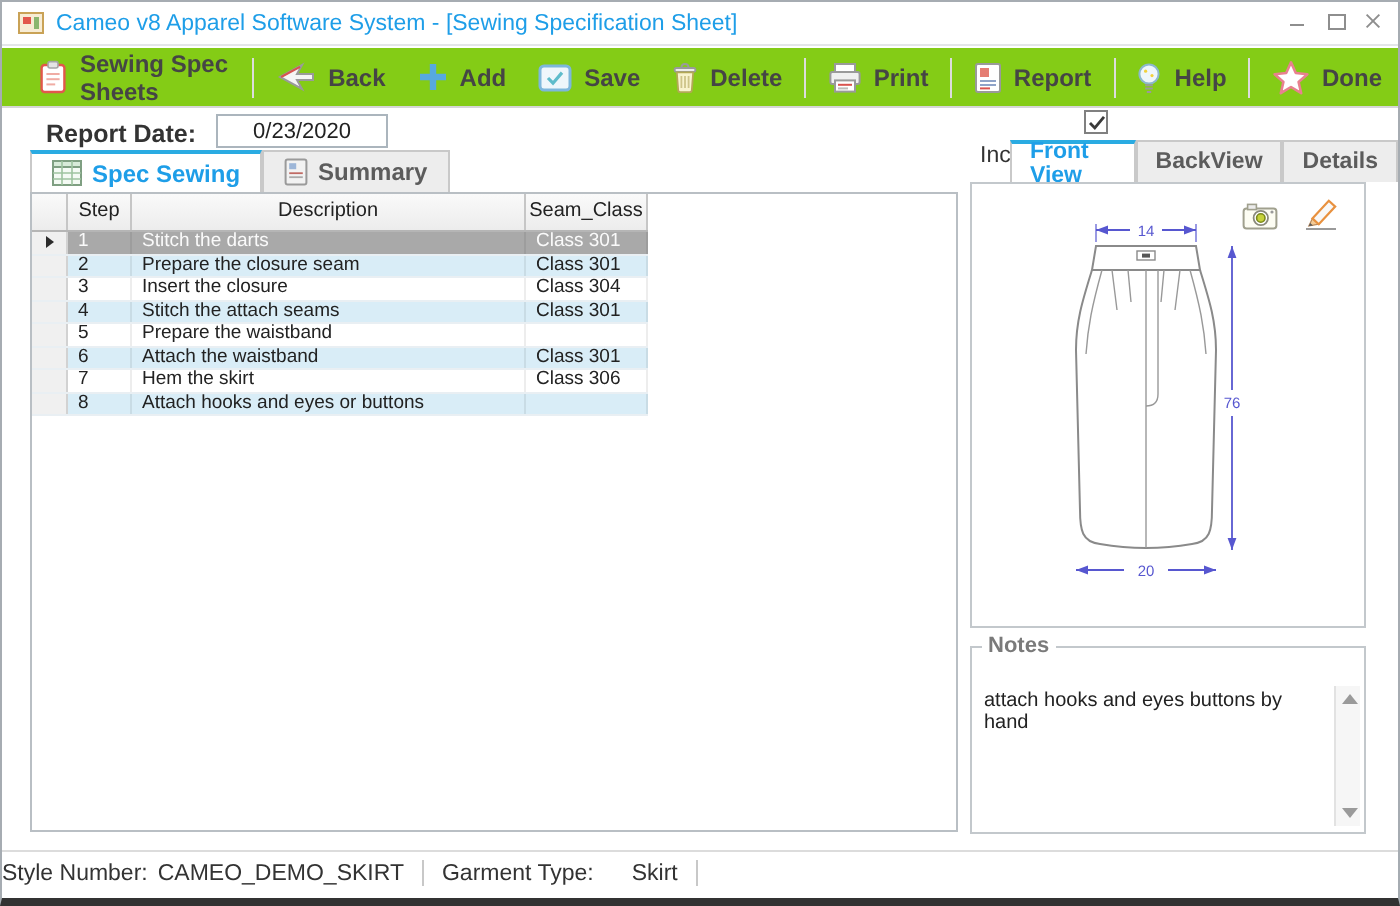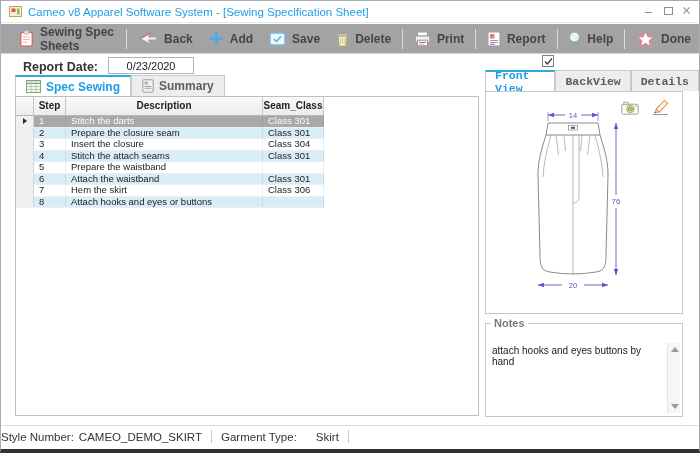--- a/index.html
+++ b/index.html
@@ -13,49 +13,49 @@
   .titlebar .title { color:#1e9ee8; font-size:11.5px; margin-left:6px; }
   .win-controls { position:absolute; right:8px; top:5px; display:flex; gap:10px; align-items:center; }
   .wc { width:9px; height:9px; position:relative; cursor:default; }
   .wc-min::after { content:""; position:absolute; left:1px; right:1px; bottom:2px; border-bottom:1px solid #8e8e8e; }
   .wc-max::after { content:""; position:absolute; left:1px; top:1px; width:7px; height:6px; border:1px solid #8e8e8e; }
   .wc-close::before, .wc-close::after { content:""; position:absolute; left:4px; top:0; width:1px; height:9px; background:#8e8e8e; }
   .wc-close::before { transform:rotate(45deg); } .wc-close::after { transform:rotate(-45deg); }
 
   
   .toolbar { position:absolute; left:0; top:23px; right:0; height:30px; display:flex; align-items:center;
-             padding-left:10px; border-bottom:1px solid #d6d6d6; background:#a3a3a3; }
+             padding-left:10px; border-bottom:1px solid #d6d6d6; background:#84cc16; }
   .tb-btn { display:flex; align-items:center; gap:6px; padding:3px 8px; font-size:12px; font-weight:bold; color:#454545; cursor:default; }
   .tb-btn .ic { display:flex; align-items:center; }
   .tb-sep { width:1px; height:20px; background:#dcdcdc; margin:0 3px; }
 
   
   .report-row { position:absolute; left:22px; top:56px; display:flex; align-items:flex-end; }
   .rd-label { font-size:12.5px; font-weight:bold; color:#333; }
   .rd-input { margin-left:10px; width:86px; height:17px; border:1px solid #abb5bd; font-size:11px;
               text-align:center; color:#222; font-family:"Liberation Sans",sans-serif; }
 
   
   .tab { display:inline-flex; align-items:center; gap:5px; height:21px; padding:0 10px;
          background:#ededed; border:1px solid #c9c9c9; border-bottom:none; color:#5c5c5c;
          font-weight:bold; font-size:12px; cursor:default; }
   .tab.active { background:#fff; border-top:2px solid #2aabe2; color:#1e9ee8; }
   .left-tabs { position:absolute; left:14px; top:74px; display:flex; }
-  .right-tabs { position:absolute; left:484px; top:69px; display:flex;font-family:Liberation Mono, monospace; }
+  .right-tabs { position:absolute; left:504px; top:69px; display:flex; }
   .right-tabs .tab { font-size:11.5px; padding:0 9px; }
 
   
   .table-panel { position:absolute; left:14px; top:95px; width:464px; height:320px;
                  background:#fff; border:1px solid #b9bfc4; }
   .grid { position:absolute; left:0; top:0; width:308px; }
   .tr { display:flex; height:11.5px; border-bottom:1px solid #e9eff3; }
   .tr.head { height:19px; border-bottom:1px solid #b5b5b5; }
   .td { font-size:9.5px; line-height:10.5px; color:#222; overflow:hidden; white-space:nowrap;
         border-right:1px solid rgba(0,0,0,0.07); }
-  .head .td { background:linear-gradient(#fafafa,#ececec); font-weight:bold; font-size:10px;
+  .head .td { background:linear-gradient(#fafafa,#ececec); font-weight:normal; font-size:10px;
               line-height:18px; text-align:center; color:#222; border-right:1px solid #c6c6c6; }
   .c-sel { width:18px; background:#f0f0f0; border-right:1px solid #d2d2d2; display:flex; align-items:center; justify-content:center; }
   .c-step { width:32px; padding-left:5px; }
   .c-desc { width:197px; padding-left:5px; }
   .c-seam { width:61px; padding-left:5px; }
   .head .c-step, .head .c-desc, .head .c-seam { padding-left:0; }
   .tr.alt .c-step, .tr.alt .c-desc, .tr.alt .c-seam { background:#d9edf7; }
   .tr.sel .c-step, .tr.sel .c-desc, .tr.sel .c-seam { background:#a9a9a9; color:#fafafa; }
   .arrow { width:0; height:0; border-left:4px solid #2b2b2b; border-top:3px solid transparent; border-bottom:3px solid transparent; }
 

